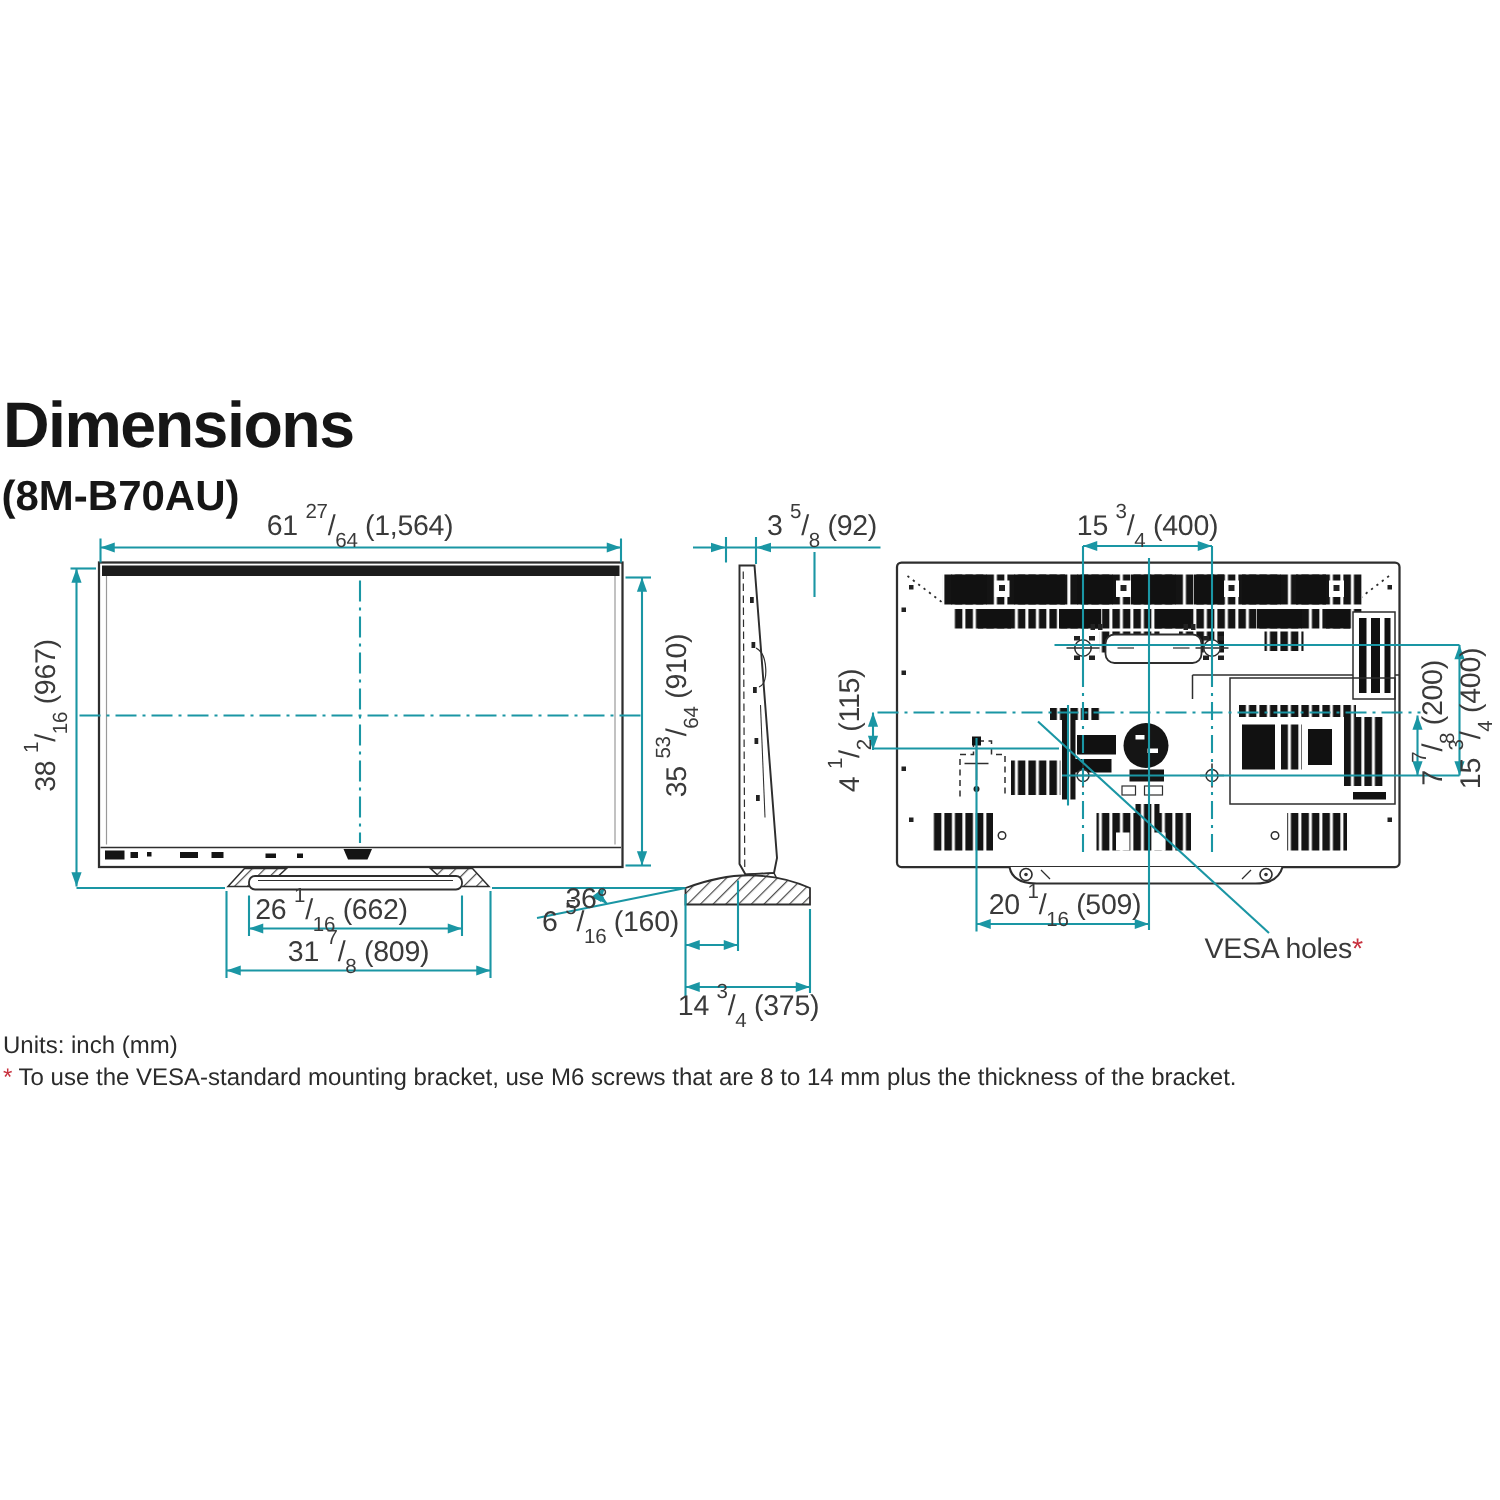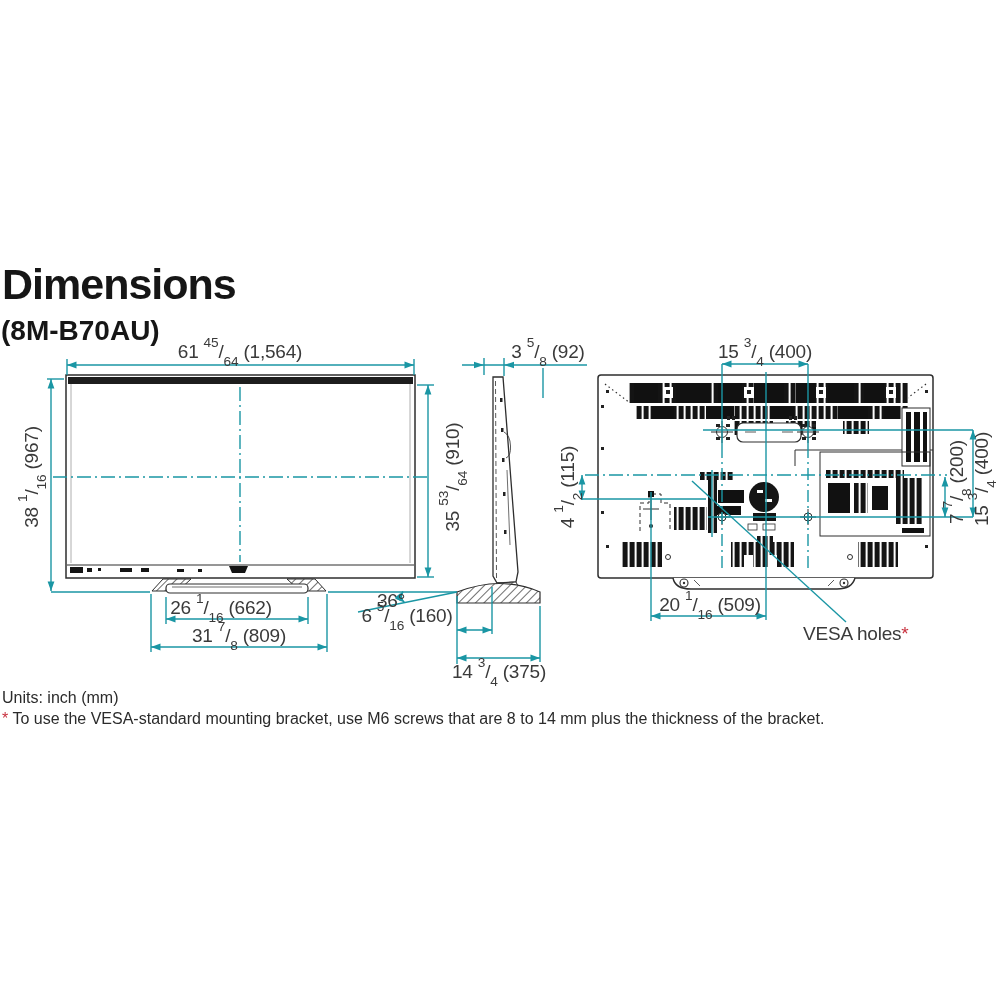--- a/index.html
+++ b/index.html
@@ -282,21 +282,21 @@
       <line x1="712" y1="470" x2="712" y2="537"></line>
       <line x1="651" y1="492" x2="651" y2="621"></line>
       <line x1="651" y1="616" x2="766" y2="616" marker-start="url(#as)" marker-end="url(#ae)"></line>
       <line x1="846" y1="622" x2="692" y2="481"></line>
     </g>
   </svg>
 
   <div class="title" style="left:2px;top:260px">Dimensions</div>
   <div class="model" style="left:1px;top:315px">(8M-B70AU)</div>
 
-  <div class="label" style="left:240px;top:351px">61 <sup>45</sup>/<sub>64</sub> (1,564)</div>
+  <div class="label" style="left:240px;top:351px">61 <sup>27</sup>/<sub>64</sub> (1,564)</div>
   <div class="label rot" style="left:31px;top:477px">38 <sup>1</sup>/<sub>16</sub> (967)</div>
   <div class="label rot" style="left:452px;top:477px">35 <sup>53</sup>/<sub>64</sub> (910)</div>
   <div class="label" style="left:221px;top:607px">26 <sup>1</sup>/<sub>16</sub> (662)</div>
   <div class="label" style="left:239px;top:635px">31 <sup>7</sup>/<sub>8</sub> (809)</div>
 
   <div class="label" style="left:548px;top:351px">3 <sup>5</sup>/<sub>8</sub> (92)</div>
   <div class="label" style="left:391px;top:600px">36°</div>
   <div class="label" style="left:407px;top:615px">6 <sup>5</sup>/<sub>16</sub> (160)</div>
   <div class="label" style="left:499px;top:671px">14 <sup>3</sup>/<sub>4</sub> (375)</div>
 

